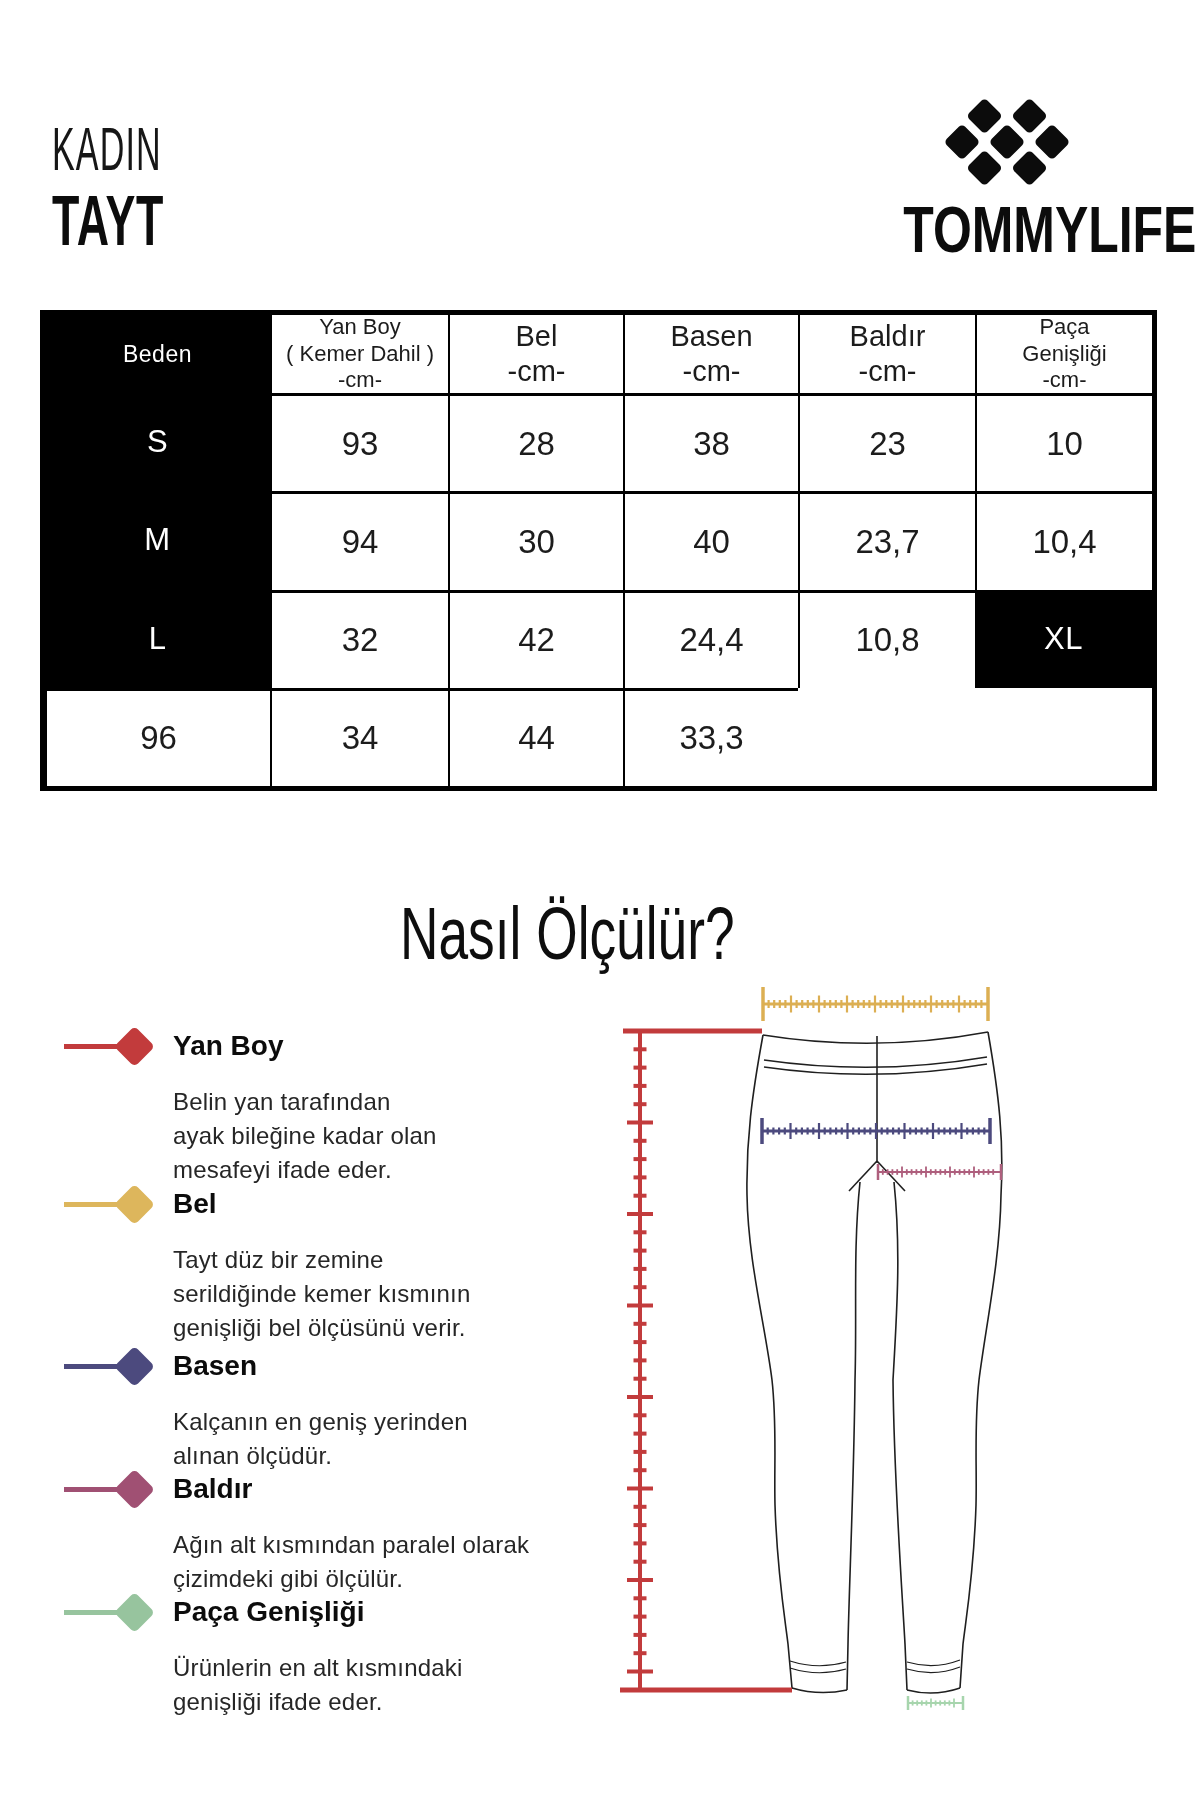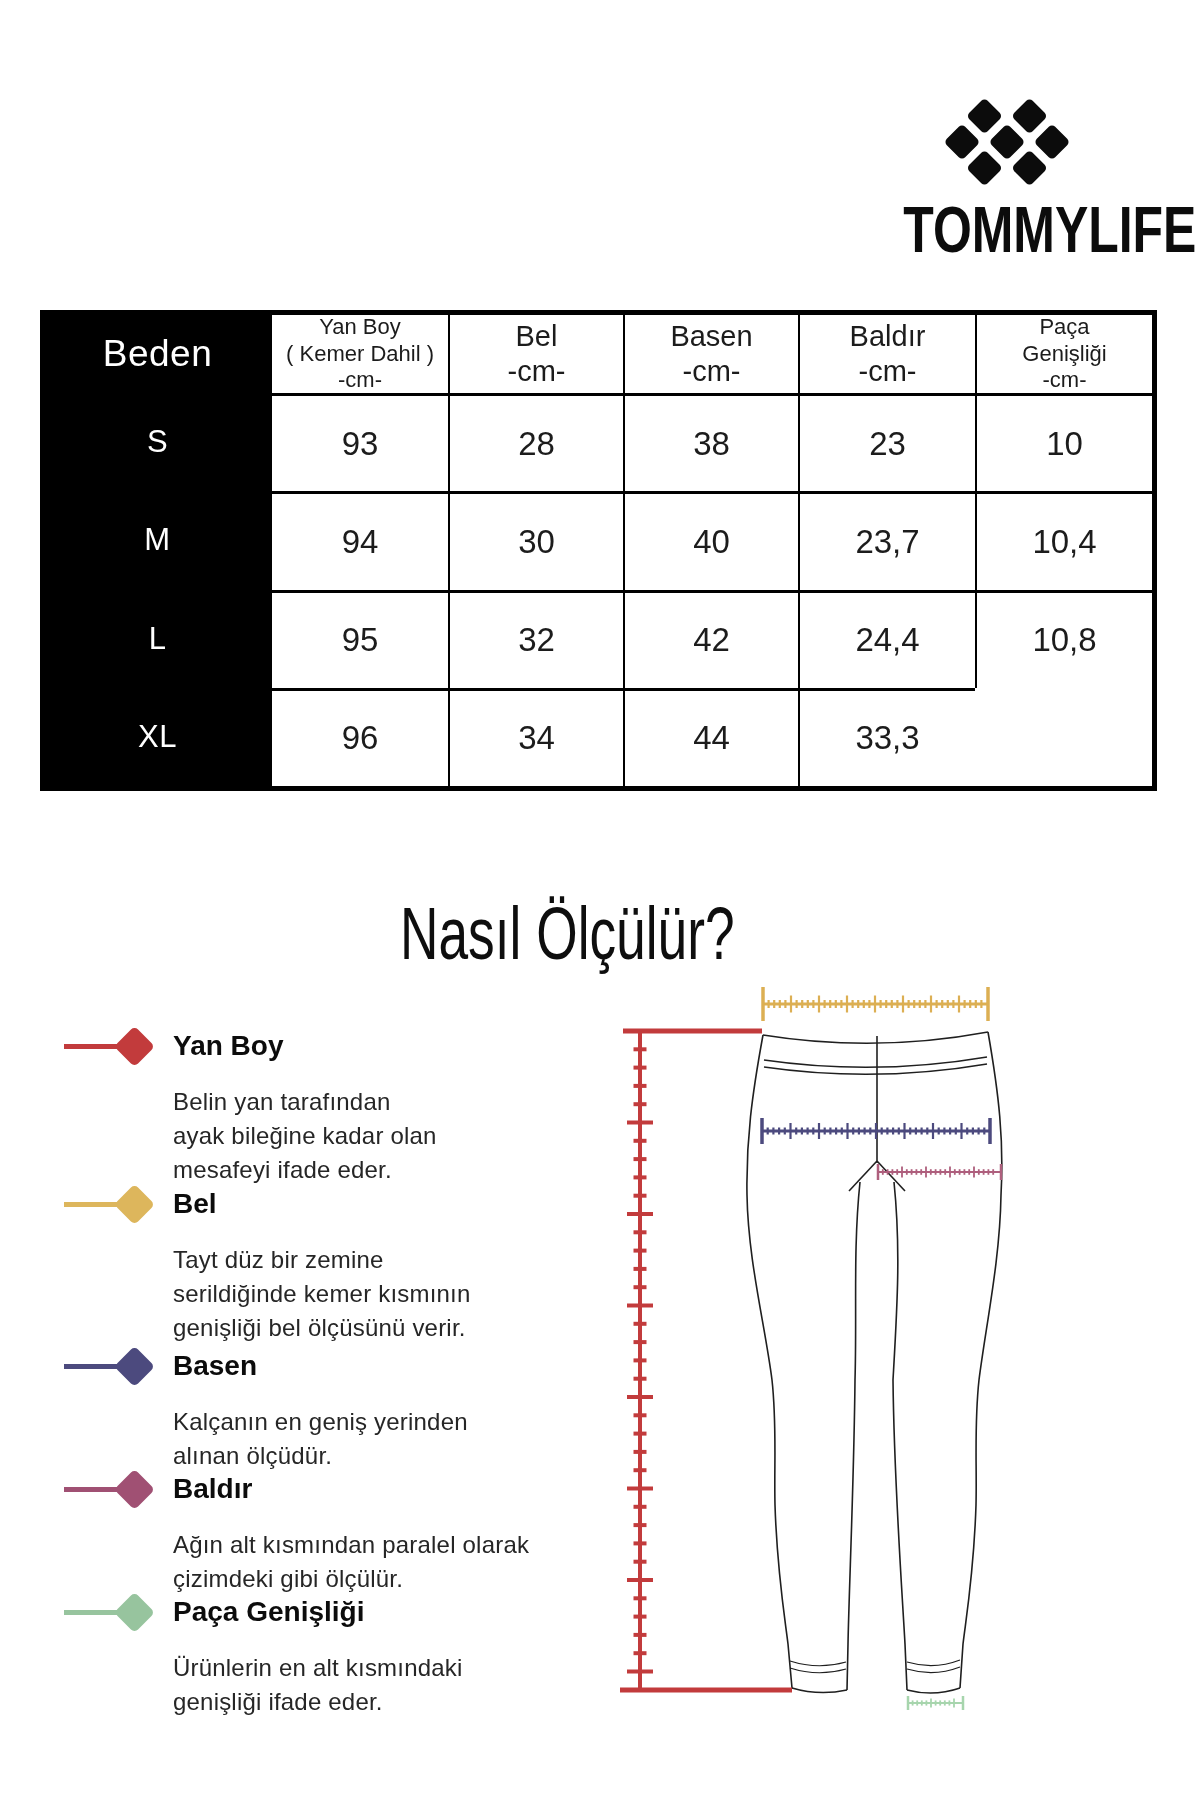--- a/index.html
+++ b/index.html
@@ -21,21 +21,21 @@
   .size-table { position:absolute; left:40px; top:310px; width:1117px; height:481px;
                 border:5px solid #000; display:grid; box-sizing:border-box;
                 grid-template-columns:225px 178px 175px 175px 177px auto;
                 grid-template-rows:78px repeat(4, 1fr); background:#fff; }
   .tc { display:flex; align-items:center; justify-content:center; text-align:center;
         border-left:2px solid #000; border-top:3px solid #000; white-space:pre-line;
         color:#1c1c1c; line-height:1.22; }
   .tc.r0 { border-top:none; }
   .tc.c0 { border-left:none; }
   .tc.dark { background:#000; color:#fff; border-top:none; border-left:none; }
-  .hd-big { font-size:37px; letter-spacing:0.5px; }
+  .hd-big { font-size:23px; letter-spacing:0.5px; }
   .hd { font-size:29px; }
   .hd-sm { font-size:22px; }
   .sz { font-size:31px; letter-spacing:0.5px; }
   .val { font-size:33px; }
 
   
   .howto-title { position:absolute; left:400px; top:894px; font-size:74px; font-weight:400;
                  color:#0e0e0e; white-space:nowrap; display:inline-block;
                  transform:scaleX(0.72); transform-origin:0 50%; line-height:80px; }
 
@@ -48,20 +48,24 @@
   .lg-title { font-size:28px; font-weight:700; color:#0c0c0c; line-height:36px; }
   .lg-desc { font-size:24px; color:#262626; line-height:34px; white-space:pre-line; margin-top:21px; letter-spacing:0.2px; }
 
   .diagram { position:absolute; left:540px; top:980px; }
 </style>
 </head>
 <body>
 
 <div class="page">
 
+  <div class="brand-left">
+    <div><span class="cat">KADIN</span></div>
+    <div><span class="prod">TAYT</span></div>
+  </div>
 
   <div class="brand-right">
     <svg class="brand-logo" width="132" height="94" viewBox="0 0 132 94">
       <g fill="#0c0c0c">
         <rect x="29.5" y="7" width="26" height="26" rx="4.5" transform="rotate(45 42.5 20)"></rect>
         <rect x="74.5" y="7" width="26" height="26" rx="4.5" transform="rotate(45 87.5 20)"></rect>
         <rect x="7" y="33" width="26" height="26" rx="4.5" transform="rotate(45 20 46)"></rect>
         <rect x="52" y="33" width="26" height="26" rx="4.5" transform="rotate(45 65 46)"></rect>
         <rect x="97" y="33" width="26" height="26" rx="4.5" transform="rotate(45 110 46)"></rect>
         <rect x="29.5" y="59" width="26" height="26" rx="4.5" transform="rotate(45 42.5 72)"></rect>
@@ -94,21 +98,20 @@
     <div class="tc val">10</div>
 
     <div class="tc dark sz c0">M</div>
     <div class="tc val">94</div>
     <div class="tc val">30</div>
     <div class="tc val">40</div>
     <div class="tc val">23,7</div>
     <div class="tc val">10,4</div>
 
     <div class="tc dark sz c0">L</div>
-    <div class="tc val">95</div>
     <div class="tc val">32</div>
     <div class="tc val">42</div>
     <div class="tc val">24,4</div>
     <div class="tc val">10,8</div>
 
     <div class="tc dark sz c0">XL</div>
     <div class="tc val">96</div>
     <div class="tc val">34</div>
     <div class="tc val">44</div>
     <div class="tc val">33,3</div>

